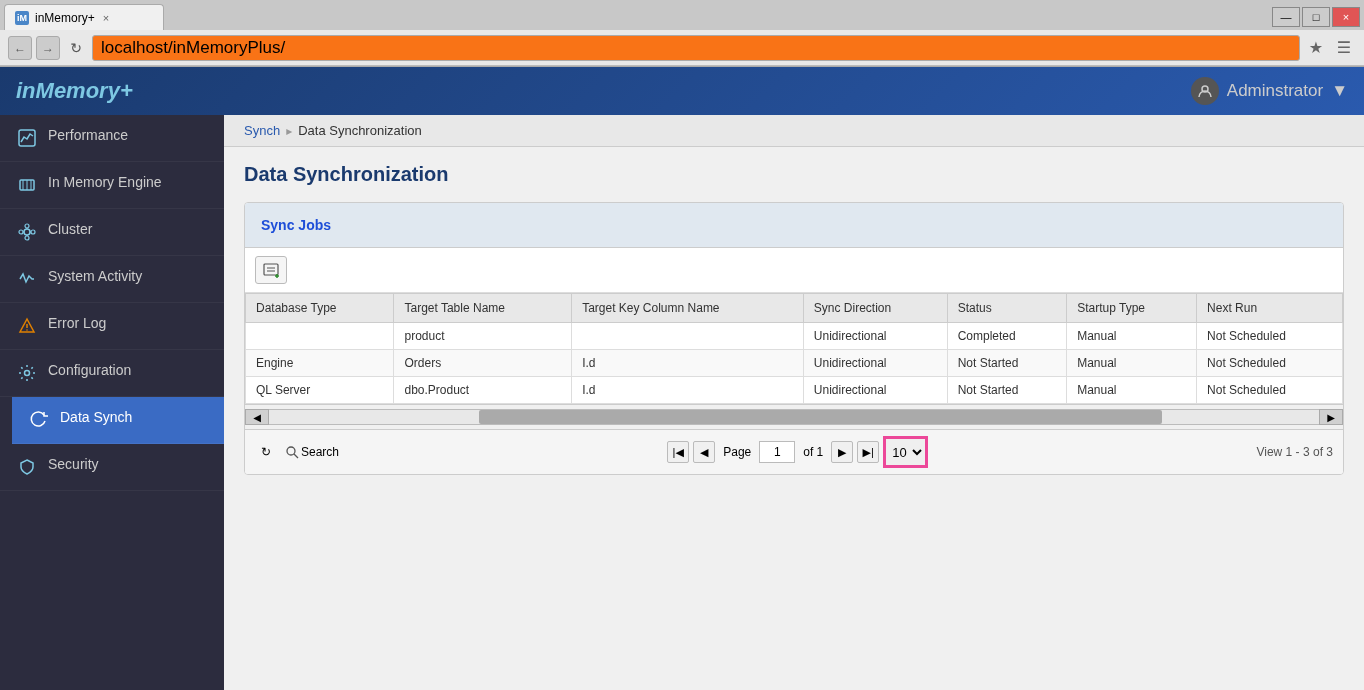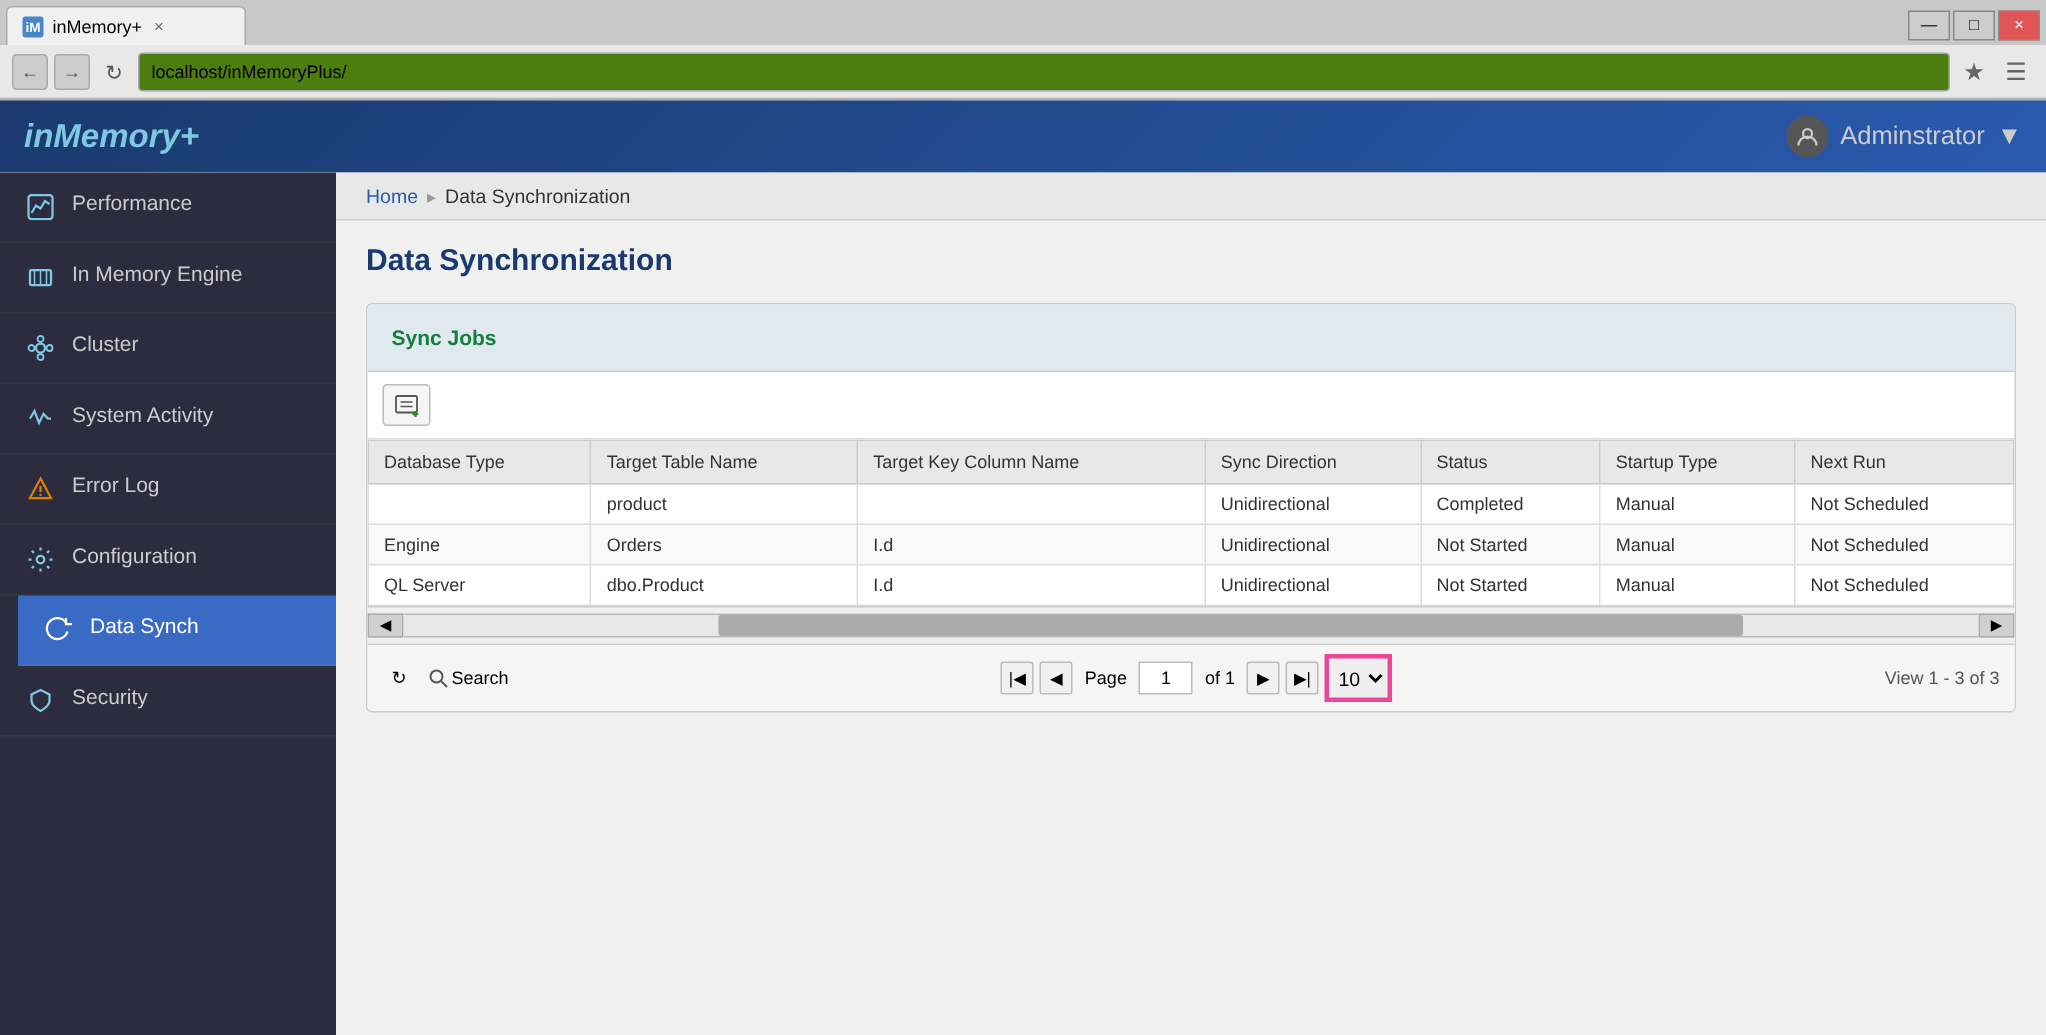--- a/index.html
+++ b/index.html
@@ -73,23 +73,23 @@
       border: none;
       cursor: pointer;
       display: flex; align-items: center; justify-content: center;
       color: #555;
       font-size: 14px;
     }
     .address-bar {
       flex: 1;
       height: 26px;
       border: 1px solid #aaa;
-      background: #4d7c0f;
+      background: #f97316;
       padding: 0 8px;
-      font-size: 12px;
+      font-size: 17px;
       border-radius: 3px;
     }
     .star-btn, .menu-btn {
       width: 24px; height: 24px;
       display: flex; align-items: center; justify-content: center;
       color: #666;
       cursor: pointer;
       font-size: 16px;
     }
 
@@ -208,21 +208,21 @@
       background: white;
       border: 1px solid #ccc;
       border-radius: 4px;
       overflow: hidden;
     }
     .card-header {
       background: #e0e8f0;
       padding: 14px 16px;
       font-weight: bold;
       font-size: 14px;
-      color: #15803d;
+      color: #1d4ed8;
       border-bottom: 1px solid #ccc;
     }
     .card-toolbar {
       padding: 8px 10px;
       border-bottom: 1px solid #ddd;
       display: flex;
       gap: 4px;
     }
     .toolbar-btn {
       width: 32px; height: 28px;
@@ -436,21 +436,21 @@
           <svg width="18" height="18" viewBox="0 0 18 18" fill="none">
               <path d="M9 2 L15 5 L15 9 C15 13 9 16 9 16 C9 16 3 13 3 9 L3 5 Z" stroke="#7ec8e3" stroke-width="1.5" fill="none"></path>
             </svg>
         </div>
         <span class="sidebar-item-label">Security</span>
       </div>
     </div>
 
     <div class="content-area">
       <div class="breadcrumb">
-        <a class="breadcrumb-home">Home</a>
+        <a class="breadcrumb-home">Synch</a>
         <span class="breadcrumb-sep">▸</span>
         <span>Data Synchronization</span>
       </div>
 
       <div class="page-content">
         <div class="page-title">Data Synchronization</div>
 
         <div class="card">
           <div class="card-header">Sync Jobs</div>
 

